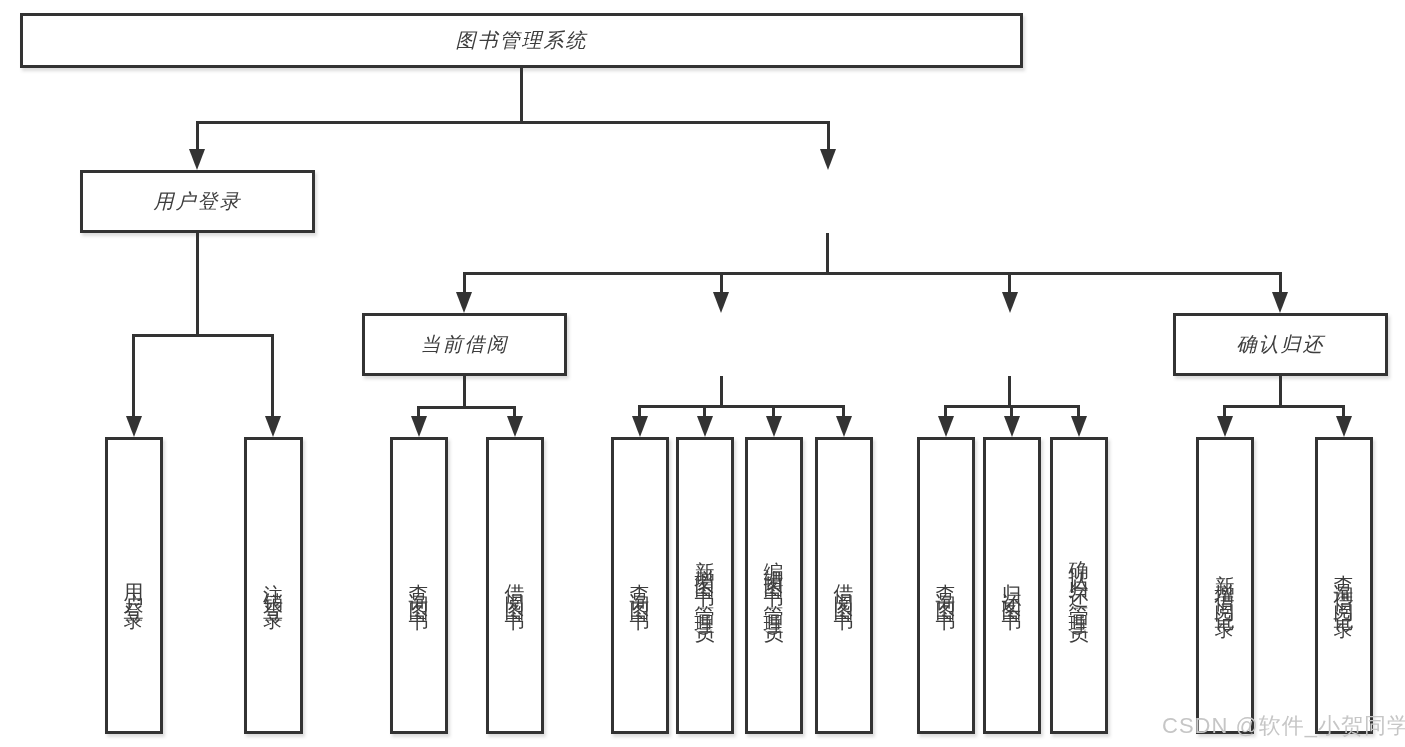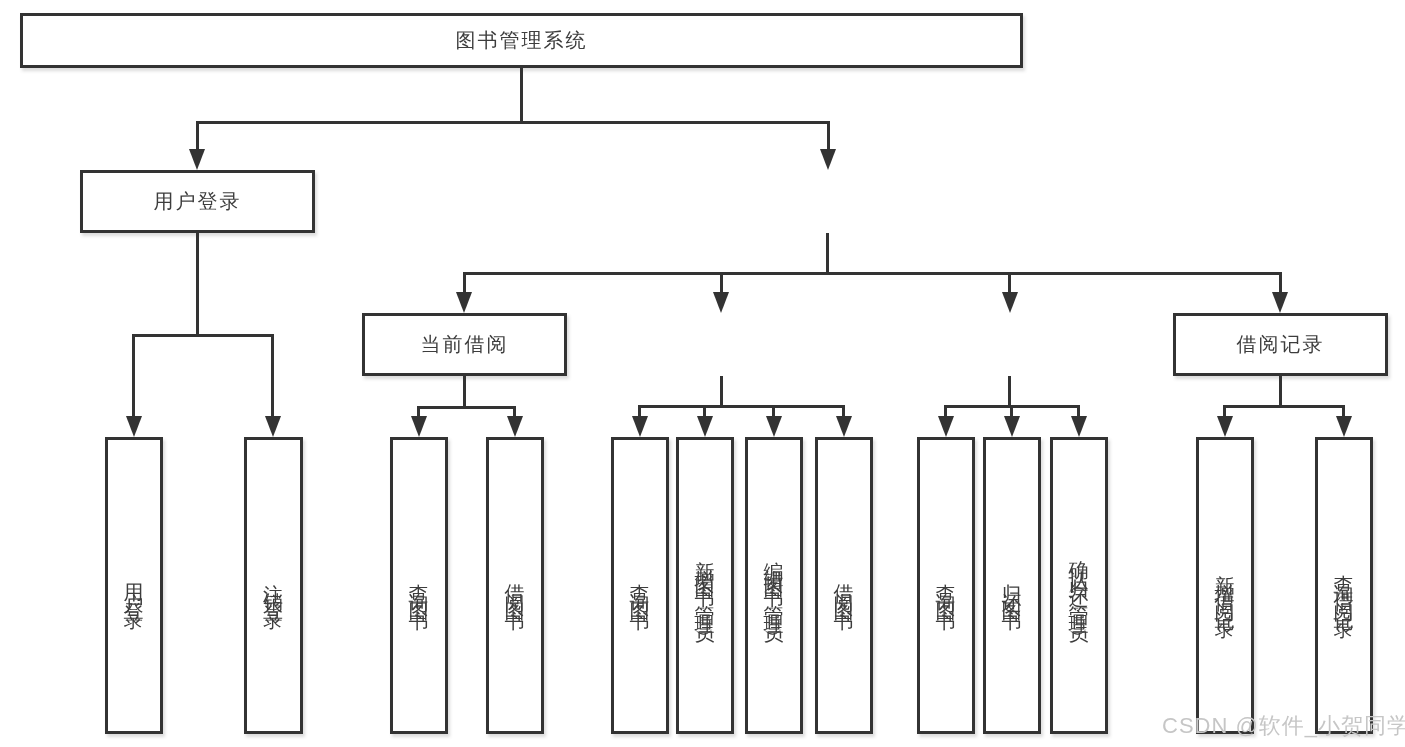--- a/index.html
+++ b/index.html
@@ -16,20 +16,21 @@
     background:#ffffff;
     border:3px solid #333333;
     display:flex; align-items:center; justify-content:center;
     color:#3d3d3d;
     box-shadow: 2px 3px 3px rgba(120,120,120,0.25);
   }
   .hlabel {
     font-size:20px;
     letter-spacing:2px;
     white-space:nowrap;
+    font-style:italic;
   }
   .vlabel {
     writing-mode:vertical-rl;
     text-orientation:mixed;
     font-size:20px;
     letter-spacing:9px;
     line-height:1;
     white-space:nowrap;
   }
   .vline { position:absolute; width:3px; background:#333333; }
@@ -85,21 +86,21 @@
   <div class="arrow" style="left:713px;top:292px"></div>
   <div class="vline" style="left:1008px;top:272px;height:22px"></div>
   <div class="arrow" style="left:1002px;top:292px"></div>
   <div class="vline" style="left:1279px;top:272px;height:22px"></div>
   <div class="arrow" style="left:1272px;top:292px"></div>
 
   <div class="node" style="left:362px;top:313px;width:205px;height:63px">
     <span class="hlabel">当前借阅</span>
   </div>
   <div class="node" style="left:1173px;top:313px;width:215px;height:63px">
-    <span class="hlabel">借阅记录</span>
+    <span class="hlabel">确认归还</span>
   </div>
 
   <div class="vline" style="left:463px;top:376px;height:33px"></div>
   <div class="hline" style="left:417px;top:406px;width:99px"></div>
   <div class="vline" style="left:417px;top:406px;height:13px"></div>
   <div class="arrow" style="left:411px;top:416px"></div>
   <div class="vline" style="left:513px;top:406px;height:13px"></div>
   <div class="arrow" style="left:507px;top:416px"></div>
 
   <div class="vline" style="left:720px;top:376px;height:32px"></div>

